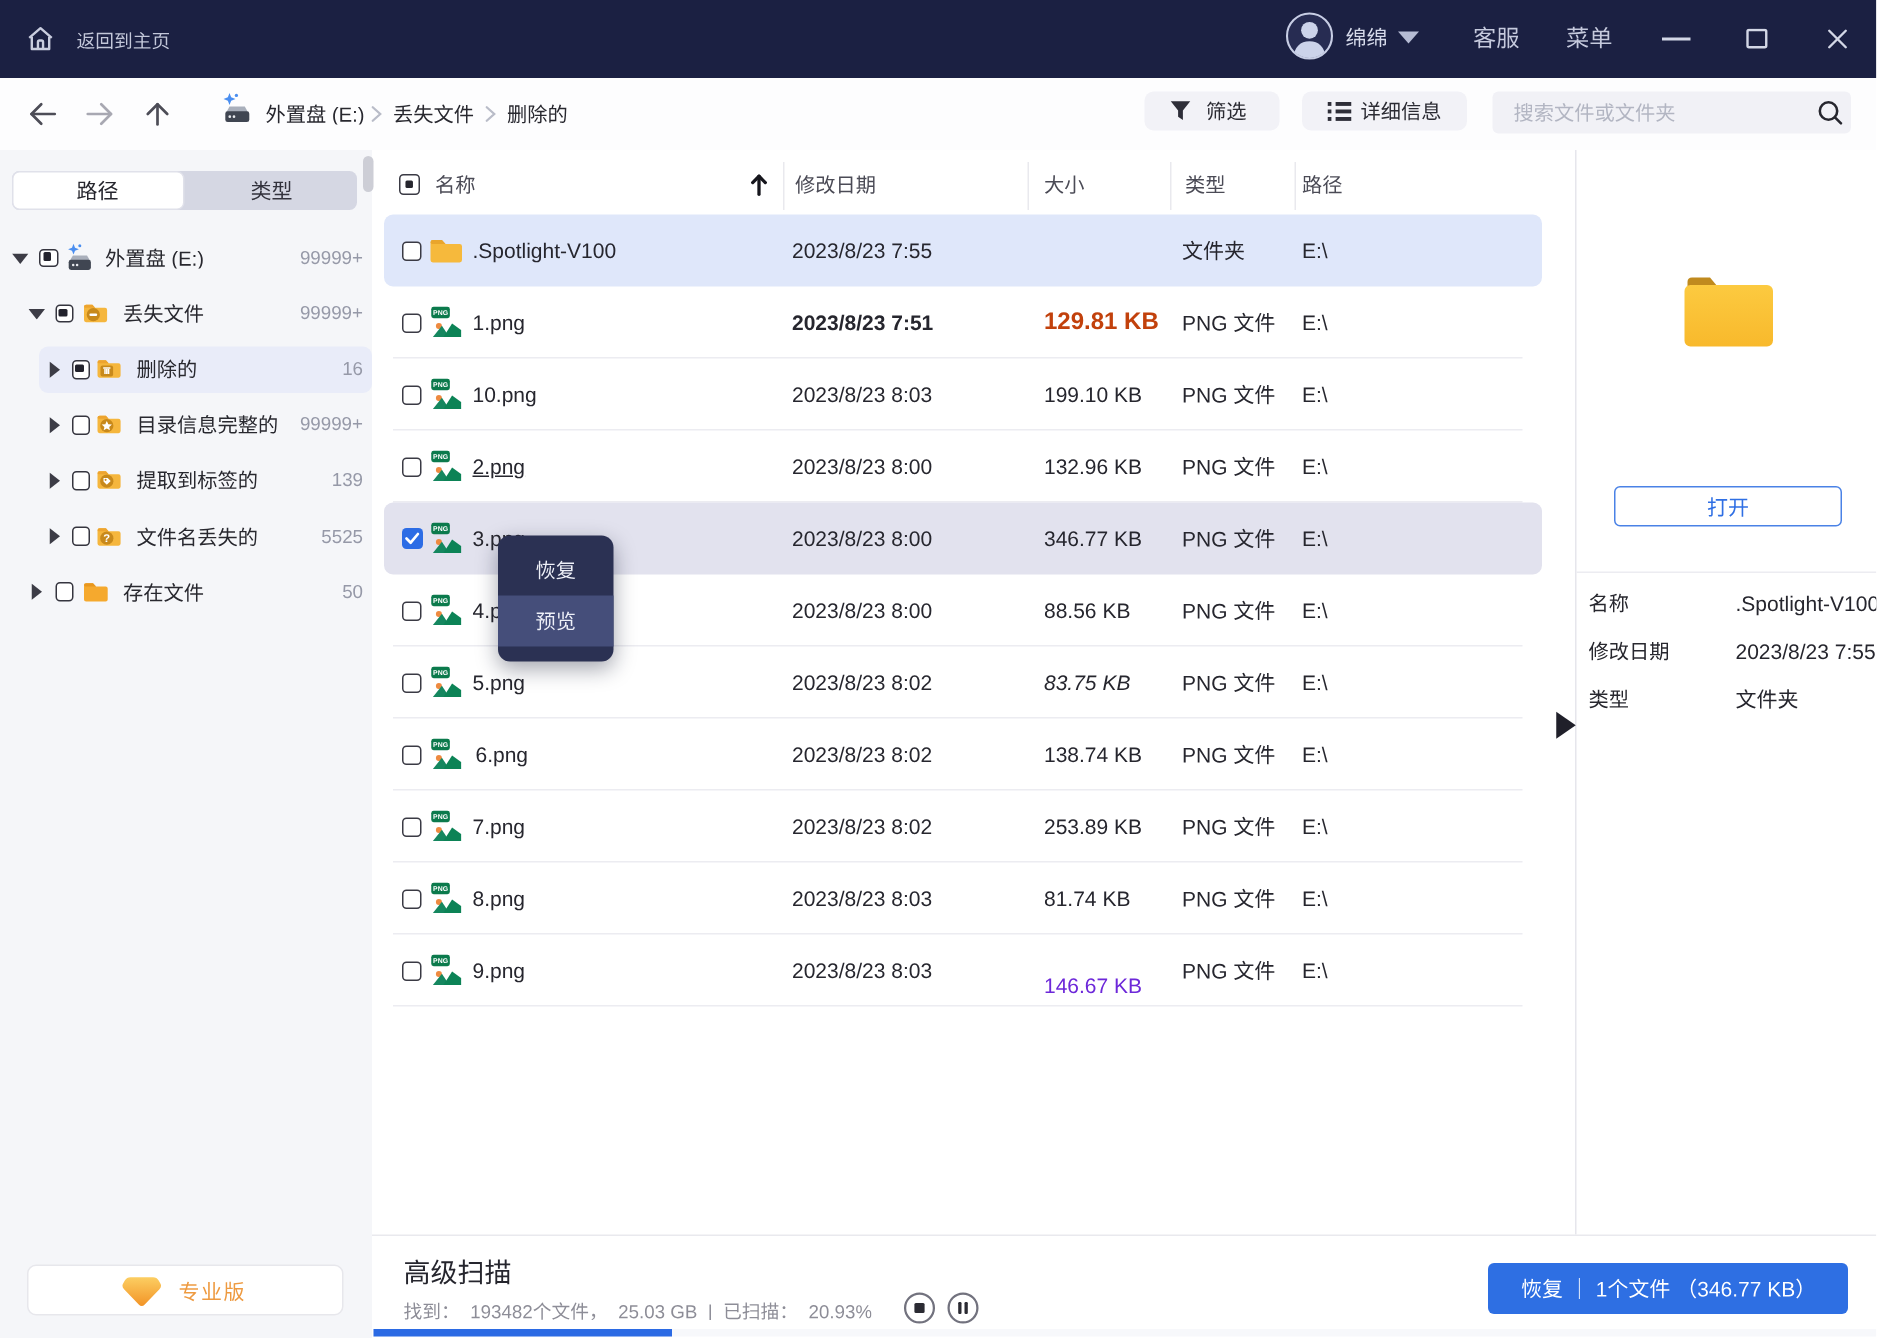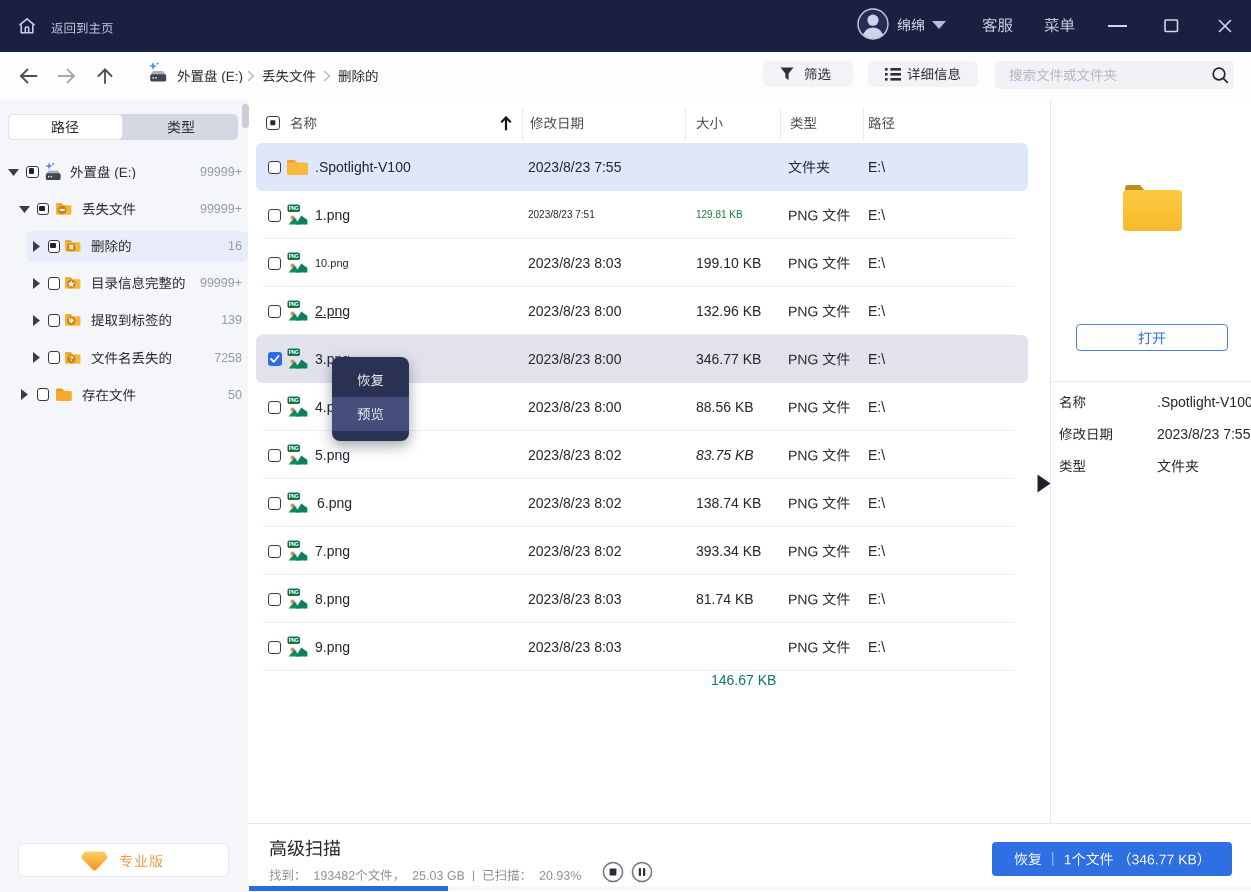--- a/index.html
+++ b/index.html
@@ -310,21 +310,21 @@
     <div style="position:absolute;left:91.0px;top:350.5px;width:81px;height:14px"><svg width="81" height="14" viewBox="0 0 81 14" fill="#28282f">
         <g transform="translate(0,12.1) scale(0.013500)">
           <use href="#g19" x="0"></use>
           <use href="#g20" x="1000"></use>
           <use href="#g46" x="2000"></use>
           <use href="#g17" x="3000"></use>
           <use href="#g18" x="4000"></use>
           <use href="#g23" x="5000"></use>
         </g>
       </svg></div>
-    <div style="position:absolute;right:1009.0px;top:357.5px;transform:translateY(-50%);font-size:12.5px;color:#9699a8;font-weight:400;white-space:pre;line-height:1;">7258</div>
+    <div style="position:absolute;right:1009.0px;top:357.5px;transform:translateY(-50%);font-size:12.5px;color:#9699a8;font-weight:400;white-space:pre;line-height:1;">5525</div>
     <svg style="position:absolute;left:21.0px;top:389.1px" width="7" height="11" viewBox="0 0 7 11">
       <path d="M0 0 V11 L7 5.5 Z" fill="#3c3c46"></path>
     </svg>
     <div style="position:absolute;left:36.5px;top:388.4px;width:12.5px;height:12.5px;border:1.8px solid #35353f;border-radius:3px;background:#fff;box-sizing:border-box"></div>
     <svg style="position:absolute;left:54.5px;top:385.6px" width="18" height="18" viewBox="0 0 18 18">
       <path d="M1 4.2 Q1 2.8 2.4 2.8 H7 L9 5 H15.4 Q16.8 5 16.8 6.4 V13.6 Q16.8 15 15.4 15 H2.4 Q1 15 1 13.6 Z" fill="#f5a92e"></path>
       <path d="M1 4.2 Q1 2.8 2.4 2.8 H7 L9 5 H1.8 Z" fill="#e8971f"></path>
     </svg>
     <div style="position:absolute;left:82.0px;top:387.6px;width:54px;height:14px"><svg width="54" height="14" viewBox="0 0 54 14" fill="#28282f">
         <g transform="translate(0,12.1) scale(0.013500)">
@@ -399,42 +399,42 @@
     <div style="position:absolute;left:262px;top:238px;width:753px;height:1px;background:#ececf1"></div>
     <div style="position:absolute;left:268.0px;top:208.5px;width:13px;height:13px;border:1.8px solid #3a3a44;border-radius:3px;background:#fff;box-sizing:border-box"></div>
     <svg style="position:absolute;left:287px;top:203.5px" width="21" height="23" viewBox="0 0 21 23">
       <rect x="0.5" y="0.5" width="12.4" height="7.6" rx="1.6" fill="#0b7a4c"></rect>
       <text x="6.7" y="6.3" font-size="4.6" font-weight="bold" fill="#fff" text-anchor="middle" font-family="Liberation Sans">PNG</text>
       <circle cx="5.6" cy="13.4" r="2" fill="#ee8a40"></circle>
       <path d="M1.6 20.6 L7.6 13.2 L12.6 20.6 Z" fill="#15875f"></path>
       <path d="M8.6 20.6 L14.4 11.6 L20.4 16 L20.4 20.6 Z" fill="#0c8356"></path>
     </svg>
     <div style="position:absolute;left:315.0px;top:215.0px;transform:translateY(-50%);font-size:14px;color:#26262e;font-weight:400;white-space:pre;line-height:1;">1.png</div>
-    <div style="position:absolute;left:528.0px;top:215.0px;transform:translateY(-50%);font-size:10px;color:#26262e;font-weight:400;white-space:pre;line-height:1;">2023/8/23 7:51</div>
-    <div style="position:absolute;left:696.0px;top:215.0px;transform:translateY(-50%);font-size:10px;color:#15803d;font-weight:400;white-space:pre;line-height:1;">129.81 KB</div>
+    <div style="position:absolute;left:528.0px;top:215.0px;transform:translateY(-50%);font-size:14px;color:#26262e;font-weight:700;white-space:pre;line-height:1;">2023/8/23 7:51</div>
+    <div style="position:absolute;left:696.0px;top:215.0px;transform:translateY(-50%);font-size:16px;color:#c2410c;font-weight:700;white-space:pre;line-height:1;">129.81 KB</div>
     <div style="position:absolute;left:788.0px;top:208.0px;width:62px;height:14px"><svg width="62" height="14" viewBox="0 0 62 14" fill="#26262e">
         <g transform="translate(0,12.3) scale(0.014000)">
           <use href="#g56" x="0"></use>
           <use href="#g57" x="667"></use>
           <use href="#g58" x="1389"></use>
           <use href="#g19" x="2445"></use>
           <use href="#g20" x="3445"></use>
         </g>
       </svg></div>
     <div style="position:absolute;left:868.0px;top:215.0px;transform:translateY(-50%);font-size:14px;color:#26262e;font-weight:400;white-space:pre;line-height:1;">E:\</div>
     <div style="position:absolute;left:262px;top:286px;width:753px;height:1px;background:#ececf1"></div>
     <div style="position:absolute;left:268.0px;top:256.5px;width:13px;height:13px;border:1.8px solid #3a3a44;border-radius:3px;background:#fff;box-sizing:border-box"></div>
     <svg style="position:absolute;left:287px;top:251.5px" width="21" height="23" viewBox="0 0 21 23">
       <rect x="0.5" y="0.5" width="12.4" height="7.6" rx="1.6" fill="#0b7a4c"></rect>
       <text x="6.7" y="6.3" font-size="4.6" font-weight="bold" fill="#fff" text-anchor="middle" font-family="Liberation Sans">PNG</text>
       <circle cx="5.6" cy="13.4" r="2" fill="#ee8a40"></circle>
       <path d="M1.6 20.6 L7.6 13.2 L12.6 20.6 Z" fill="#15875f"></path>
       <path d="M8.6 20.6 L14.4 11.6 L20.4 16 L20.4 20.6 Z" fill="#0c8356"></path>
     </svg>
-    <div style="position:absolute;left:315.0px;top:263.0px;transform:translateY(-50%);font-size:11px;color:#26262e;font-weight:400;white-space:pre;line-height:1;">10.png</div>
+    <div style="position:absolute;left:315.0px;top:263.0px;transform:translateY(-50%);font-size:14px;color:#26262e;font-weight:400;white-space:pre;line-height:1;">10.png</div>
     <div style="position:absolute;left:528.0px;top:263.0px;transform:translateY(-50%);font-size:14px;color:#26262e;font-weight:400;white-space:pre;line-height:1;">2023/8/23 8:03</div>
     <div style="position:absolute;left:696.0px;top:263.0px;transform:translateY(-50%);font-size:14px;color:#26262e;font-weight:400;white-space:pre;line-height:1;">199.10 KB</div>
     <div style="position:absolute;left:788.0px;top:256.0px;width:62px;height:14px"><svg width="62" height="14" viewBox="0 0 62 14" fill="#26262e">
         <g transform="translate(0,12.3) scale(0.014000)">
           <use href="#g56" x="0"></use>
           <use href="#g57" x="667"></use>
           <use href="#g58" x="1389"></use>
           <use href="#g19" x="2445"></use>
           <use href="#g20" x="3445"></use>
         </g>
@@ -557,21 +557,21 @@
     <div style="position:absolute;left:268.0px;top:544.5px;width:13px;height:13px;border:1.8px solid #3a3a44;border-radius:3px;background:#fff;box-sizing:border-box"></div>
     <svg style="position:absolute;left:287px;top:539.5px" width="21" height="23" viewBox="0 0 21 23">
       <rect x="0.5" y="0.5" width="12.4" height="7.6" rx="1.6" fill="#0b7a4c"></rect>
       <text x="6.7" y="6.3" font-size="4.6" font-weight="bold" fill="#fff" text-anchor="middle" font-family="Liberation Sans">PNG</text>
       <circle cx="5.6" cy="13.4" r="2" fill="#ee8a40"></circle>
       <path d="M1.6 20.6 L7.6 13.2 L12.6 20.6 Z" fill="#15875f"></path>
       <path d="M8.6 20.6 L14.4 11.6 L20.4 16 L20.4 20.6 Z" fill="#0c8356"></path>
     </svg>
     <div style="position:absolute;left:315.0px;top:551.0px;transform:translateY(-50%);font-size:14px;color:#26262e;font-weight:400;white-space:pre;line-height:1;">7.png</div>
     <div style="position:absolute;left:528.0px;top:551.0px;transform:translateY(-50%);font-size:14px;color:#26262e;font-weight:400;white-space:pre;line-height:1;">2023/8/23 8:02</div>
-    <div style="position:absolute;left:696.0px;top:551.0px;transform:translateY(-50%);font-size:14px;color:#26262e;font-weight:400;white-space:pre;line-height:1;">393.34 KB</div>
+    <div style="position:absolute;left:696.0px;top:551.0px;transform:translateY(-50%);font-size:14px;color:#26262e;font-weight:400;white-space:pre;line-height:1;">253.89 KB</div>
     <div style="position:absolute;left:788.0px;top:544.0px;width:62px;height:14px"><svg width="62" height="14" viewBox="0 0 62 14" fill="#26262e">
         <g transform="translate(0,12.3) scale(0.014000)">
           <use href="#g56" x="0"></use>
           <use href="#g57" x="667"></use>
           <use href="#g58" x="1389"></use>
           <use href="#g19" x="2445"></use>
           <use href="#g20" x="3445"></use>
         </g>
       </svg></div>
     <div style="position:absolute;left:868.0px;top:551.0px;transform:translateY(-50%);font-size:14px;color:#26262e;font-weight:400;white-space:pre;line-height:1;">E:\</div>
@@ -601,21 +601,21 @@
     <div style="position:absolute;left:268.0px;top:640.5px;width:13px;height:13px;border:1.8px solid #3a3a44;border-radius:3px;background:#fff;box-sizing:border-box"></div>
     <svg style="position:absolute;left:287px;top:635.5px" width="21" height="23" viewBox="0 0 21 23">
       <rect x="0.5" y="0.5" width="12.4" height="7.6" rx="1.6" fill="#0b7a4c"></rect>
       <text x="6.7" y="6.3" font-size="4.6" font-weight="bold" fill="#fff" text-anchor="middle" font-family="Liberation Sans">PNG</text>
       <circle cx="5.6" cy="13.4" r="2" fill="#ee8a40"></circle>
       <path d="M1.6 20.6 L7.6 13.2 L12.6 20.6 Z" fill="#15875f"></path>
       <path d="M8.6 20.6 L14.4 11.6 L20.4 16 L20.4 20.6 Z" fill="#0c8356"></path>
     </svg>
     <div style="position:absolute;left:315.0px;top:647.0px;transform:translateY(-50%);font-size:14px;color:#26262e;font-weight:400;white-space:pre;line-height:1;">9.png</div>
     <div style="position:absolute;left:528.0px;top:647.0px;transform:translateY(-50%);font-size:14px;color:#26262e;font-weight:400;white-space:pre;line-height:1;">2023/8/23 8:03</div>
-    <div style="position:absolute;left:696.0px;top:680px;transform:translateY(-50%);font-size:14px;color:#0f766e;font-weight:400;white-space:pre;line-height:1;margin-left:15px;">146.67 KB</div>
+    <div style="position:absolute;left:696.0px;top:657px;transform:translateY(-50%);font-size:14px;color:#6d28d9;font-weight:400;white-space:pre;line-height:1;">146.67 KB</div>
     <div style="position:absolute;left:788.0px;top:640.0px;width:62px;height:14px"><svg width="62" height="14" viewBox="0 0 62 14" fill="#26262e">
         <g transform="translate(0,12.3) scale(0.014000)">
           <use href="#g56" x="0"></use>
           <use href="#g57" x="667"></use>
           <use href="#g58" x="1389"></use>
           <use href="#g19" x="2445"></use>
           <use href="#g20" x="3445"></use>
         </g>
       </svg></div>
     <div style="position:absolute;left:868.0px;top:647.0px;transform:translateY(-50%);font-size:14px;color:#26262e;font-weight:400;white-space:pre;line-height:1;">E:\</div>

